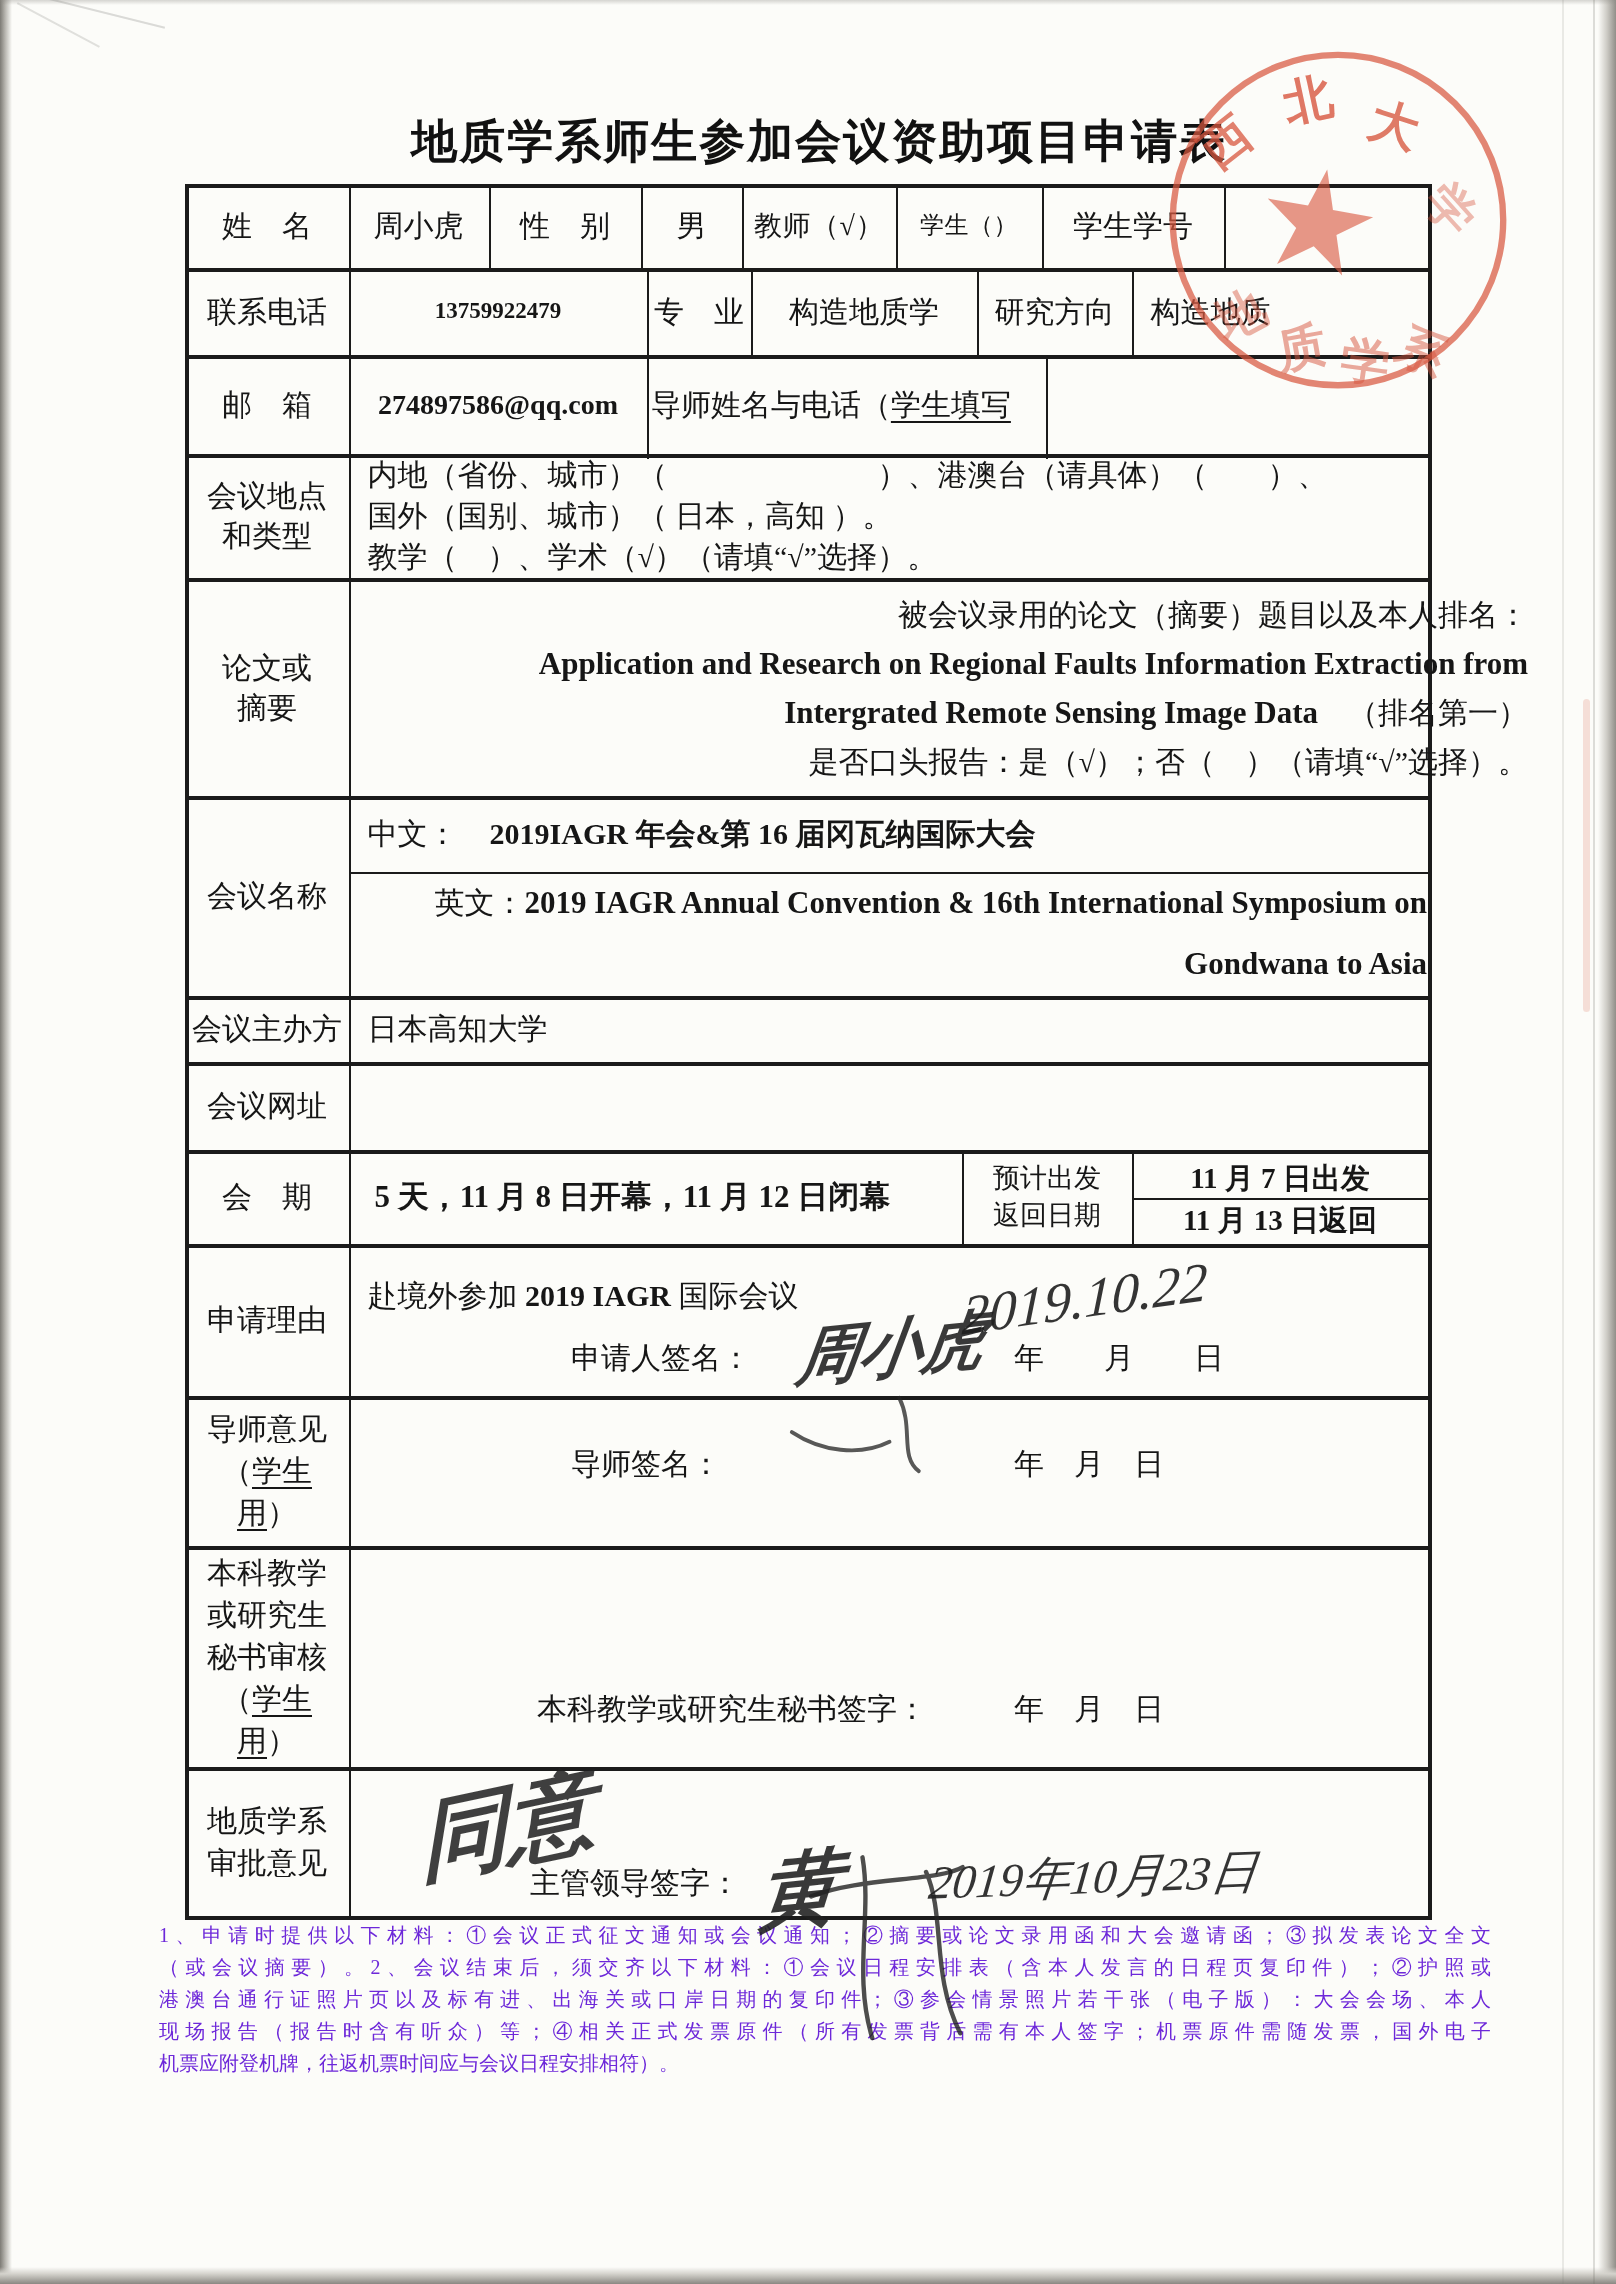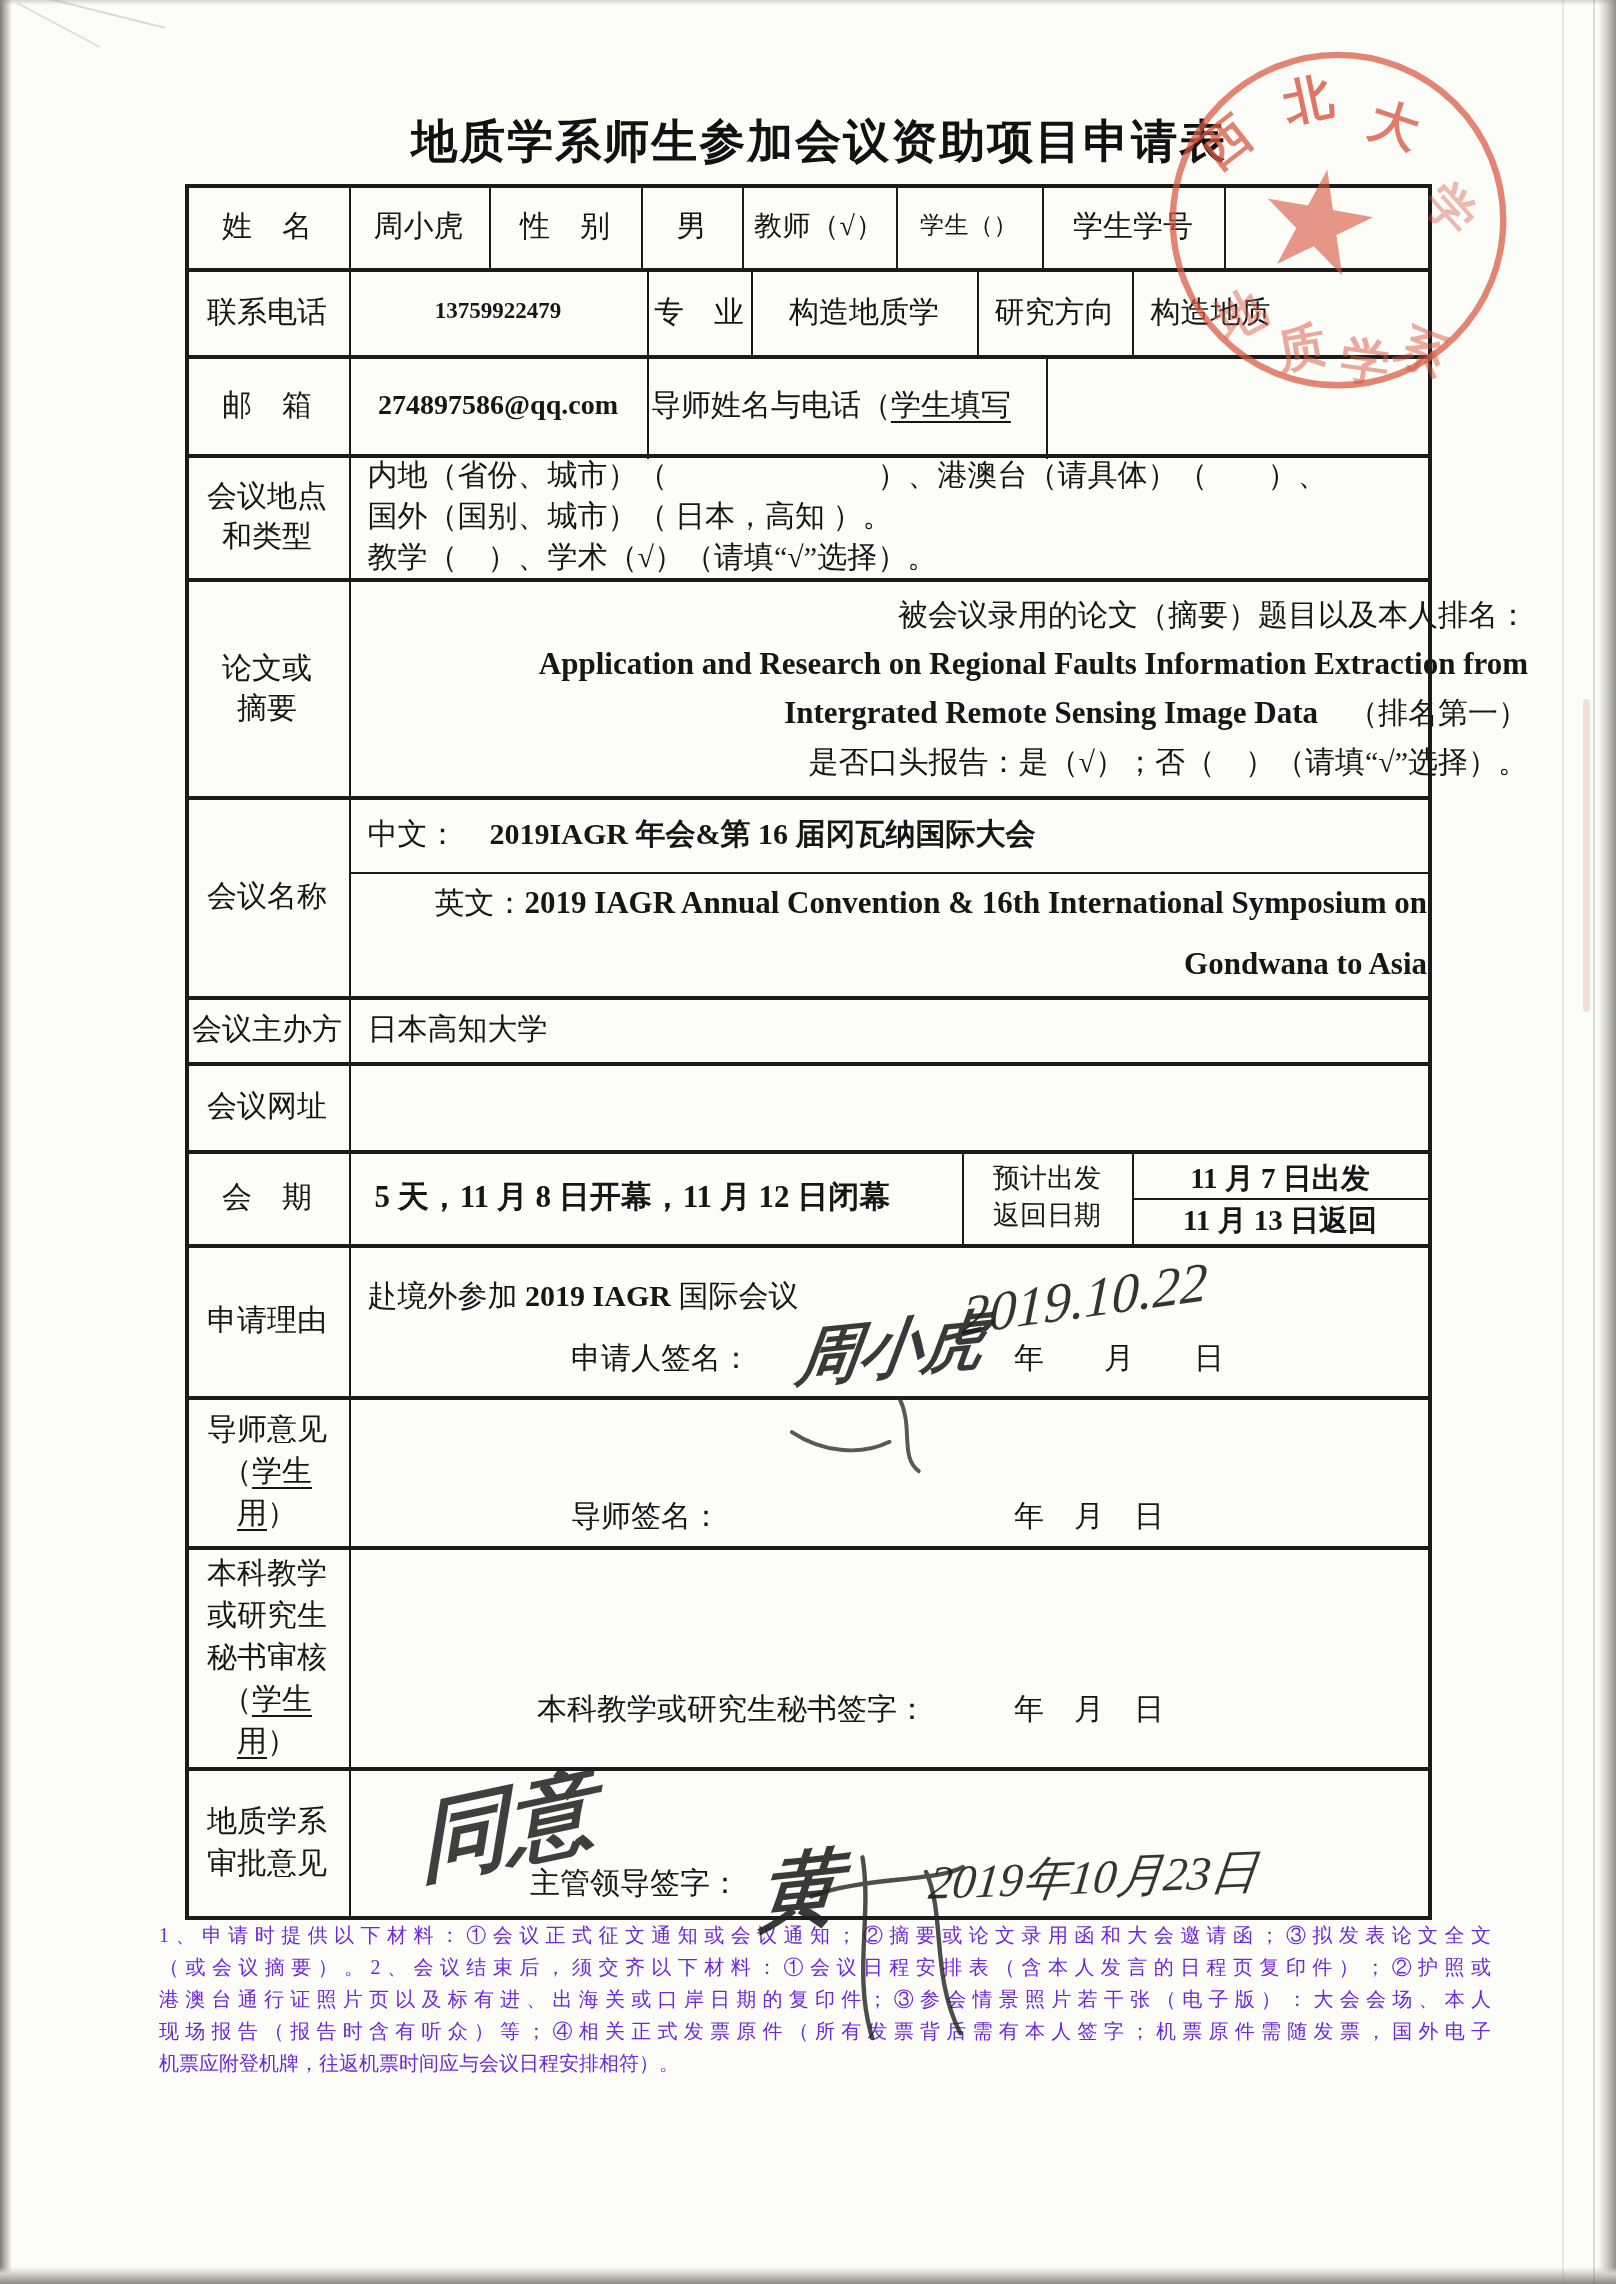--- a/index.html
+++ b/index.html
@@ -177,21 +177,21 @@
       </div>
       <div class="abs" style="left:222px;top:94px;">申请人签名：</div>
       <div class="abs" style="left:665px;top:94px;">年　　月　　日</div>
     </div>
 
     <div class="cell col" style="left:0;top:1212px;width:164px;height:150px;line-height:42px;">
       <div>导师意见</div>
       <div><span>（</span><span class="ul">学生</span></div>
       <div><span class="ul">用</span><span>）</span></div>
     </div>
-    <div class="cell" style="left:164px;top:1212px;width:1078px;height:119px;display:block;border-radius:15px;">
+    <div class="cell" style="left:164px;top:1160px;width:1078px;height:119px;display:block;border-radius:15px;">
       <div class="abs" style="left:222px;top:100px;">导师签名：</div>
       <div class="abs" style="left:665px;top:100px;">年　月　日</div>
     </div>
 
     <div class="cell col" style="left:0;top:1362px;width:164px;height:221px;line-height:42px;">
       <div>本科教学</div>
       <div>或研究生</div>
       <div>秘书审核</div>
       <div><span>（</span><span class="ul">学生</span></div>
       <div><span class="ul">用</span><span>）</span></div>

